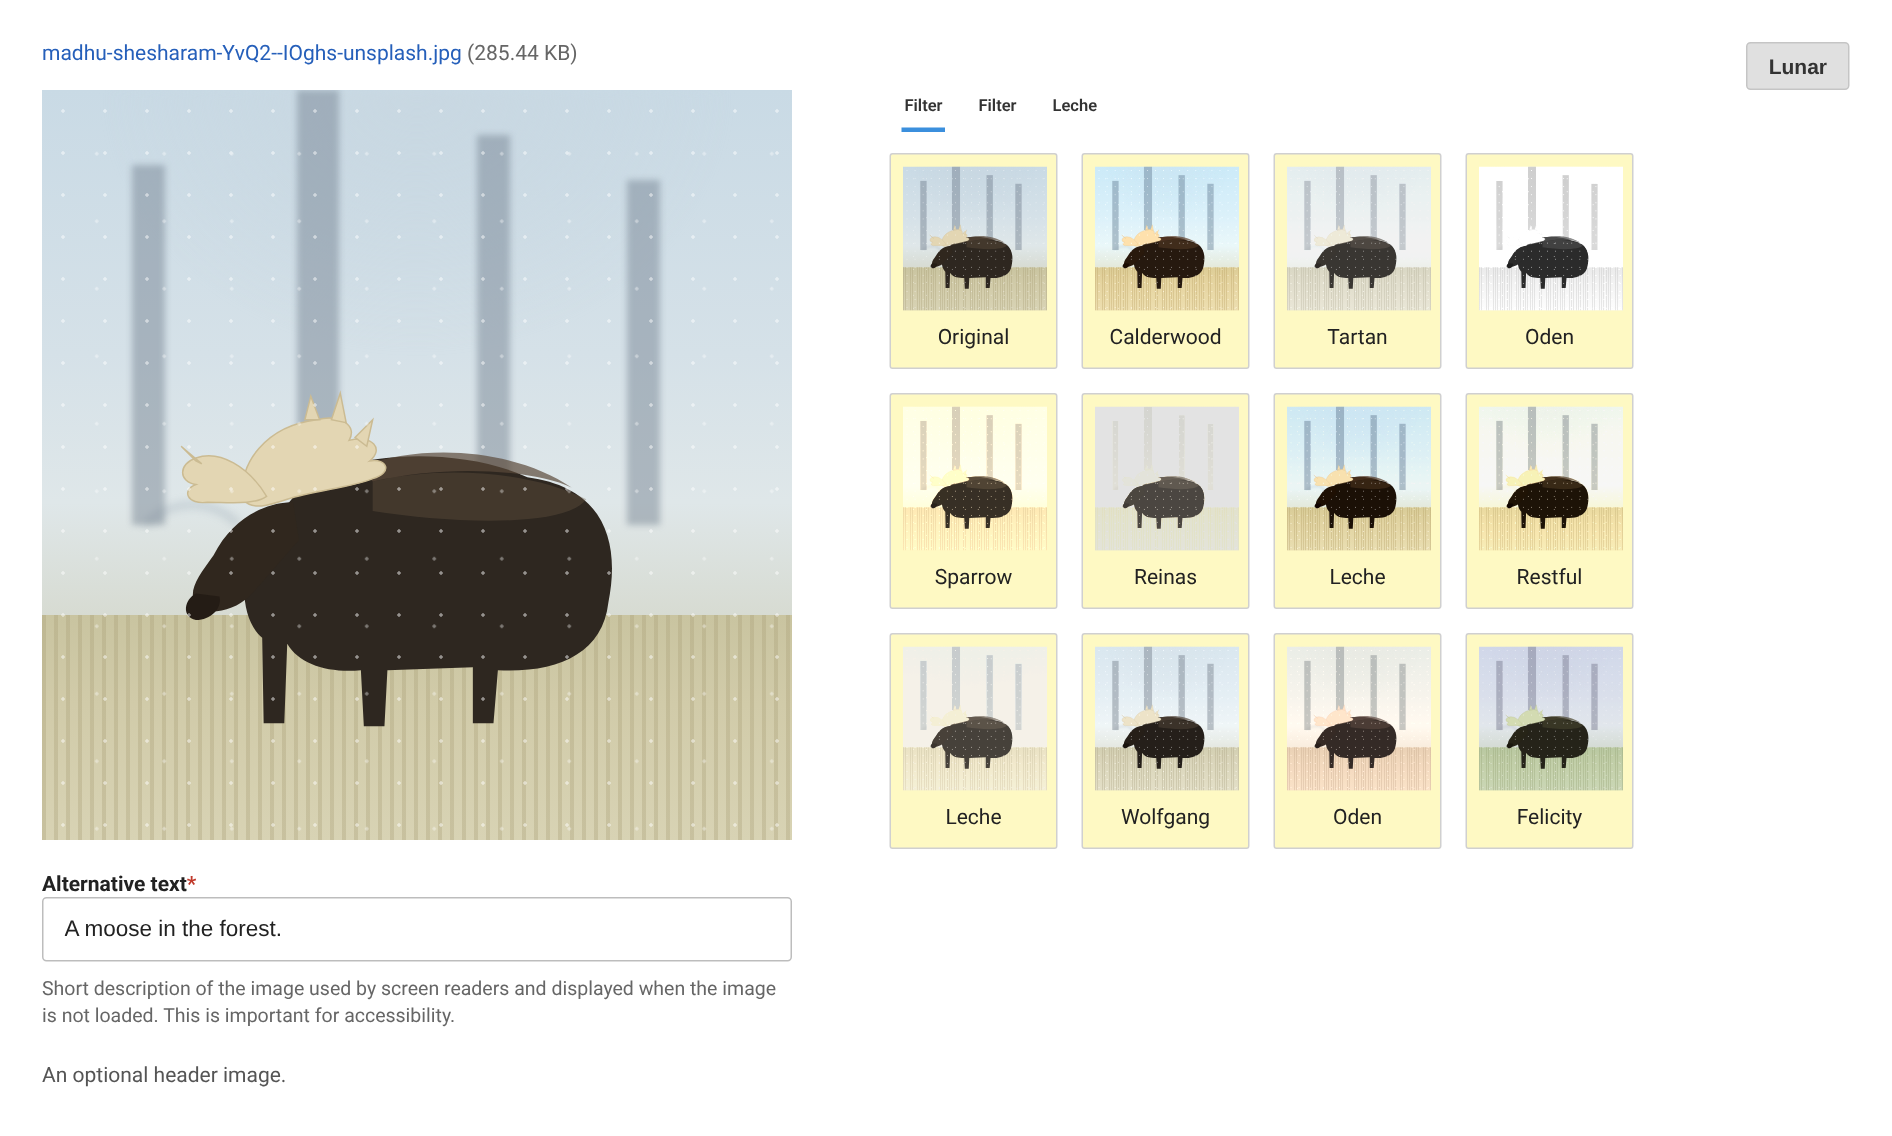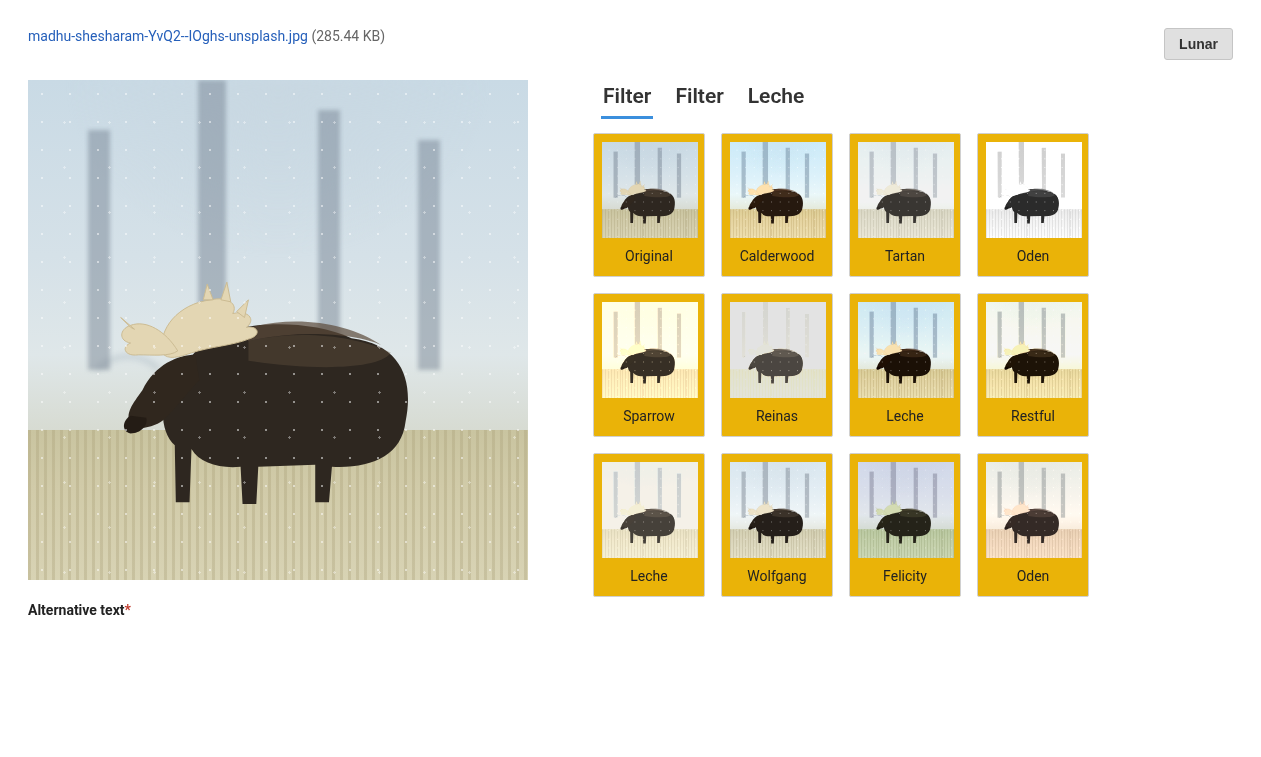--- a/index.html
+++ b/index.html
@@ -16,21 +16,20 @@
     margin: 0;
     font-family: -apple-system, BlinkMacSystemFont, "Segoe UI", Roboto, Arial, sans-serif;
     color: var(--text);
     background: #fff;
     padding: 28px;
   }
   .topbar {
     display: flex;
     justify-content: space-between;
     align-items: flex-start;
-    margin-bottom: 20px;
   }
   .filename { font-size: 14px; }
   .filename-link { color: var(--link); text-decoration: none; }
   .filesize { color: var(--muted); }
   .remove-btn {
     background: var(--btn-bg);
     border: 1px solid var(--btn-border);
     border-radius: 3px;
     padding: 7px 14px;
     font-size: 14px;
@@ -122,21 +121,21 @@
 
   
   .tabs {
     display: flex;
     gap: 20px;
     border-bottom: 0;
     margin-bottom: 14px;
     padding-left: 8px;
   }
   .tab {
-    font-size: 21px;
+    font-size: 11px;
     font-weight: 600;
     color: #333;
     padding: 4px 2px 8px;
     cursor: pointer;
     border-bottom: 3px solid transparent;
   }
   .tab.active {
     border-bottom-color: var(--tab-active-border);
   }
 
@@ -144,21 +143,21 @@
     display: grid;
     grid-template-columns: repeat(4, 112px);
     gap: 16px;
   }
   .filter-card {
     border: 1px solid var(--border);
     border-radius: 2px;
     padding: 8px 8px 12px;
     text-align: center;
     cursor: pointer;
-    background: #eab308;
+    background: #fef9c3;
   }
   .thumb {
     width: 96px; height: 96px; position: relative; overflow: hidden; margin: 0 auto 10px;
   }
   .thumb .moose-scene { transform: scale(0.192); transform-origin: top left; width: 500px; height: 500px; }
   .filter-label { font-size: 14px; color: #222; }
 
 </style>
 </head>
 <body>
@@ -231,20 +230,23 @@
       </svg>
     </div>
     <div class="scene-snow"></div>
   </div>
 
     </div>
 
     <div class="field-label">
       <span>Alternative text</span><span class="required-star">*</span>
     </div>
+    <input type="text" class="alt-input" value="A moose in the forest." style="">
+    <div class="help-text">Short description of the image used by screen readers and displayed when the image is not loaded. This is important for accessibility.</div>
+    <div class="caption-text">An optional header image.</div>
   </div>
 
   <div class="right-col">
     <div class="tabs">
       <div class="tab active">Filter</div>
       <div class="tab">Filter</div>
       <div class="tab">Leche</div>
     </div>
 
     <div class="filter-grid" id="filter-grid">
@@ -863,20 +865,82 @@
         <path d="M 150 108 C 200 96, 260 102, 295 120 C 280 140, 200 136, 150 128 Z" fill="#6a5a45" opacity="0.35"></path>
       </svg>
     </div>
     <div class="scene-snow"></div>
   </div>
 </div>
           <div class="filter-label">Wolfgang</div>
         </div>
         <div class="filter-card">
           <div class="thumb">
+  <div class="moose-scene" style="filter: sepia(0.25) hue-rotate(-18deg) saturate(0.9) brightness(1.04);">
+    <div class="scene-sky"></div>
+    <div class="scene-trees"></div>
+    <div class="scene-tree-trunk" style="left:12%; height:48%;"></div>
+    <div class="scene-tree-trunk" style="left:34%; height:58%; width:28px;"></div>
+    <div class="scene-tree-trunk" style="left:58%; height:52%;"></div>
+    <div class="scene-tree-trunk" style="left:78%; height:46%;"></div>
+    <div class="scene-ground"></div>
+    <div class="moose">
+      <svg viewBox="0 0 350 280" preserveAspectRatio="xMidYMax meet">
+
+        <path d="M 95 120
+                 C 110 90, 200 80, 255 105
+                 C 308 112, 318 150, 310 190
+                 C 306 225, 275 238, 235 236
+                 L 232 272 L 218 272 L 218 234
+                 L 160 236 L 158 274 L 144 274 L 142 236
+                 C 120 238, 100 232, 92 218
+                 L 90 272 L 76 272 L 75 214
+                 C 58 200, 58 158, 80 138
+                 Z" fill="#2e2720"></path>
+
+        <path d="M 140 98 C 190 80, 250 88, 285 112 C 260 100, 200 96, 150 108 Z" fill="#5b4a3a" opacity="0.7"></path>
+
+        <path d="M 96 122
+                 C 78 122, 55 132, 42 158
+                 C 32 172, 24 182, 30 192
+                 C 36 200, 56 196, 66 186
+                 C 78 174, 90 158, 100 148 Z" fill="#30271e"></path>
+
+        <path d="M 30 184 C 22 188, 20 200, 30 202 C 40 202, 48 194, 46 186 Z" fill="#241c15"></path>
+
+        <g fill="#e3d6b3" stroke="#cbbb92" stroke-width="1">
+          <path d="M 62 120
+                   C 58 96, 78 70, 112 66
+                   C 128 62, 140 70, 134 80
+                   C 150 76, 158 86, 148 94
+                   C 160 92, 164 102, 150 106
+                   C 136 112, 110 114, 92 120
+                   C 80 124, 68 128, 62 120 Z"></path>
+          <path d="M 78 118
+                   C 66 98, 46 86, 30 92
+                   C 18 96, 18 108, 30 110
+                   C 20 114, 24 124, 38 122
+                   C 52 122, 70 124, 78 118 Z"></path>
+
+          <path d="M 104 66 L 108 50 L 114 66 Z"></path>
+          <path d="M 122 66 L 128 48 L 132 68 Z"></path>
+          <path d="M 138 78 L 150 66 L 146 84 Z"></path>
+          <path d="M 30 94 L 20 84 L 34 96 Z"></path>
+        </g>
+
+        <path d="M 150 108 C 200 96, 260 102, 295 120 C 280 140, 200 136, 150 128 Z" fill="#6a5a45" opacity="0.35"></path>
+      </svg>
+    </div>
+    <div class="scene-snow"></div>
+  </div>
+</div>
+          <div class="filter-label">Oden</div>
+        </div>
+        <div class="filter-card">
+          <div class="thumb">
   <div class="moose-scene" style="filter: hue-rotate(25deg) saturate(0.95) brightness(0.98) contrast(1.05);">
     <div class="scene-sky"></div>
     <div class="scene-trees"></div>
     <div class="scene-tree-trunk" style="left:12%; height:48%;"></div>
     <div class="scene-tree-trunk" style="left:34%; height:58%; width:28px;"></div>
     <div class="scene-tree-trunk" style="left:58%; height:52%;"></div>
     <div class="scene-tree-trunk" style="left:78%; height:46%;"></div>
     <div class="scene-ground"></div>
     <div class="moose">
       <svg viewBox="0 0 350 280" preserveAspectRatio="xMidYMax meet">
@@ -923,77 +987,15 @@
         </g>
 
         <path d="M 150 108 C 200 96, 260 102, 295 120 C 280 140, 200 136, 150 128 Z" fill="#6a5a45" opacity="0.35"></path>
       </svg>
     </div>
     <div class="scene-snow"></div>
   </div>
 </div>
           <div class="filter-label">Felicity</div>
         </div>
-        <div class="filter-card">
-          <div class="thumb">
-  <div class="moose-scene" style="filter: sepia(0.25) hue-rotate(-18deg) saturate(0.9) brightness(1.04);">
-    <div class="scene-sky"></div>
-    <div class="scene-trees"></div>
-    <div class="scene-tree-trunk" style="left:12%; height:48%;"></div>
-    <div class="scene-tree-trunk" style="left:34%; height:58%; width:28px;"></div>
-    <div class="scene-tree-trunk" style="left:58%; height:52%;"></div>
-    <div class="scene-tree-trunk" style="left:78%; height:46%;"></div>
-    <div class="scene-ground"></div>
-    <div class="moose">
-      <svg viewBox="0 0 350 280" preserveAspectRatio="xMidYMax meet">
-
-        <path d="M 95 120
-                 C 110 90, 200 80, 255 105
-                 C 308 112, 318 150, 310 190
-                 C 306 225, 275 238, 235 236
-                 L 232 272 L 218 272 L 218 234
-                 L 160 236 L 158 274 L 144 274 L 142 236
-                 C 120 238, 100 232, 92 218
-                 L 90 272 L 76 272 L 75 214
-                 C 58 200, 58 158, 80 138
-                 Z" fill="#2e2720"></path>
-
-        <path d="M 140 98 C 190 80, 250 88, 285 112 C 260 100, 200 96, 150 108 Z" fill="#5b4a3a" opacity="0.7"></path>
-
-        <path d="M 96 122
-                 C 78 122, 55 132, 42 158
-                 C 32 172, 24 182, 30 192
-                 C 36 200, 56 196, 66 186
-                 C 78 174, 90 158, 100 148 Z" fill="#30271e"></path>
-
-        <path d="M 30 184 C 22 188, 20 200, 30 202 C 40 202, 48 194, 46 186 Z" fill="#241c15"></path>
-
-        <g fill="#e3d6b3" stroke="#cbbb92" stroke-width="1">
-          <path d="M 62 120
-                   C 58 96, 78 70, 112 66
-                   C 128 62, 140 70, 134 80
-                   C 150 76, 158 86, 148 94
-                   C 160 92, 164 102, 150 106
-                   C 136 112, 110 114, 92 120
-                   C 80 124, 68 128, 62 120 Z"></path>
-          <path d="M 78 118
-                   C 66 98, 46 86, 30 92
-                   C 18 96, 18 108, 30 110
-                   C 20 114, 24 124, 38 122
-                   C 52 122, 70 124, 78 118 Z"></path>
-
-          <path d="M 104 66 L 108 50 L 114 66 Z"></path>
-          <path d="M 122 66 L 128 48 L 132 68 Z"></path>
-          <path d="M 138 78 L 150 66 L 146 84 Z"></path>
-          <path d="M 30 94 L 20 84 L 34 96 Z"></path>
-        </g>
-
-        <path d="M 150 108 C 200 96, 260 102, 295 120 C 280 140, 200 136, 150 128 Z" fill="#6a5a45" opacity="0.35"></path>
-      </svg>
-    </div>
-    <div class="scene-snow"></div>
-  </div>
-</div>
-          <div class="filter-label">Oden</div>
-        </div>
       </div>
   </div>
 </div>
 
 </body></html>

